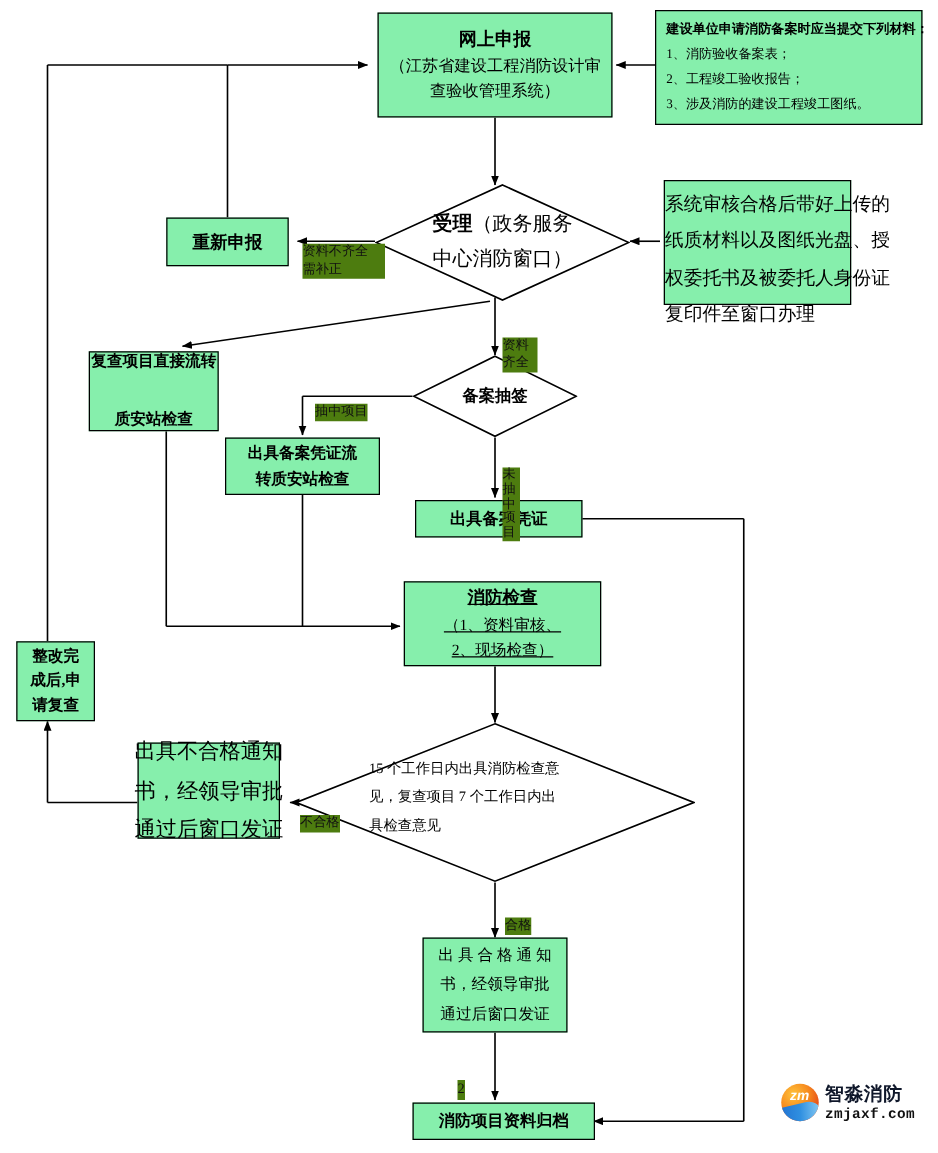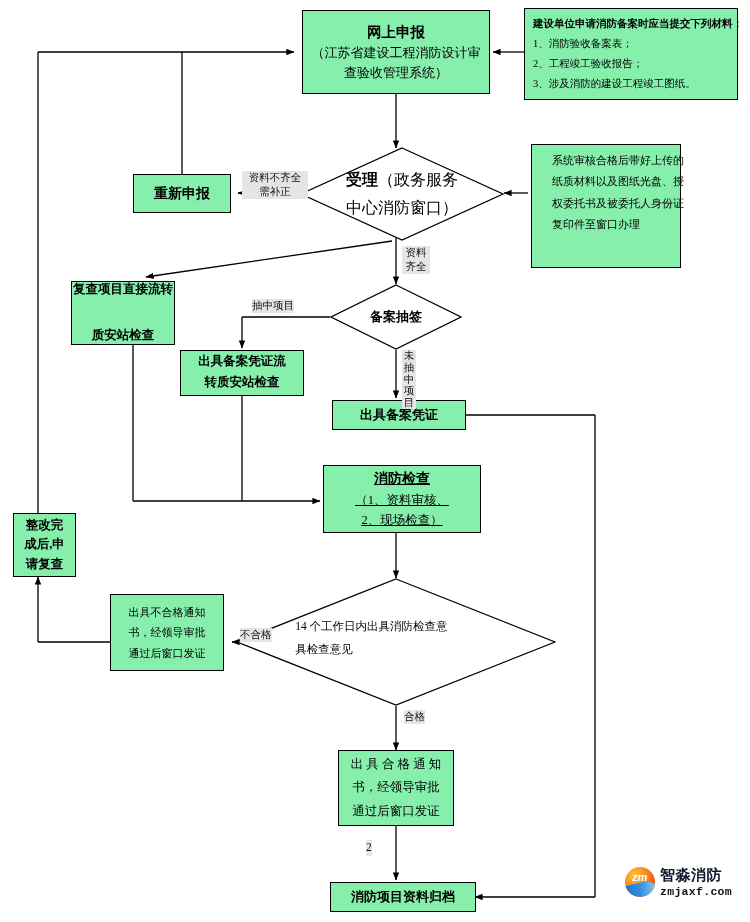--- a/index.html
+++ b/index.html
@@ -55,25 +55,26 @@
   }
   .diamond .dtext{
     position:relative;
     z-index:2;
     width:86%;
   }
 
   
   .elabel{
     position:absolute;
-    background:#e5e5e5;
+    background:#4d7c0f;
     color:#111;
-    text-align:center;
+    text-align:left;
     line-height:1.35;
     white-space:nowrap;
+    margin-top:24px;
   }
   .elabel.vert{white-space:normal;width:14px;line-height:1.12;}
 
   
   #logo{
     position:absolute;
     display:flex;
     align-items:center;
     gap:5px;
   }
@@ -161,21 +162,21 @@
     <span class="ln">查验收管理系统）</span>
   </div>
 
   <div class="node note" style="left:524px;top:8px;width:214px;height:92px;font-size:10.5px;line-height:1.9;padding:5px 8px;">
     <span class="ln bold">建设单位申请消防备案时应当提交下列材料：</span>
     <span class="ln">1、消防验收备案表；</span>
     <span class="ln">2、工程竣工验收报告；</span>
     <span class="ln">3、涉及消防的建设工程竣工图纸。</span>
   </div>
 
-  <div class="node note" style="left:531px;top:144px;width:150px;height:124px;font-size:11px;line-height:1.95;padding:5px 20px;">
+  <div class="node note" style="left:531px;top:144px;width:150px;height:100px;font-size:15px;line-height:1.95;padding:5px 0;">
     <span class="ln">系统审核合格后带好上传的</span>
     <span class="ln">纸质材料以及图纸光盘、授</span>
     <span class="ln">权委托书及被委托人身份证</span>
     <span class="ln">复印件至窗口办理</span>
   </div>
 
   <div class="node box" style="left:133px;top:174px;width:98px;height:39px;font-size:14px;">
     <span class="ln bold">重新申报</span>
   </div>
 
@@ -196,53 +197,54 @@
 
   <div class="diamond" style="left:330px;top:284px;width:132px;height:66px;">
     <svg class="dshape" viewBox="0 0 132 66" preserveAspectRatio="none">
       <polygon points="66,1 131,33 66,65 1,33" fill="#fff" stroke="#000" stroke-width="1.3"></polygon>
     </svg>
     <div class="dtext" style="font-size:13px;">
       <span class="ln bold">备案抽签</span>
     </div>
   </div>
 
-  <div class="node box" style="left:180px;top:350px;width:124px;height:46px;font-size:12.5px;line-height:1.7;font-family:Liberation Mono, monospace;">
+  <div class="node box" style="left:180px;top:350px;width:124px;height:46px;font-size:12.5px;line-height:1.7;">
     <span class="ln bold">出具备案凭证流</span>
     <span class="ln bold">转质安站检查</span>
   </div>
 
   <div class="node box" style="left:332px;top:400px;width:134px;height:30px;font-size:13px;">
     <span class="ln bold">出具备案凭证</span>
   </div>
 
   <div class="node box" style="left:323px;top:465px;width:158px;height:68px;font-size:12.5px;line-height:1.6;text-decoration:underline;">
     <span class="ln bold" style="font-size:14px;">消防检查</span>
     <span class="ln">（1、资料审核、</span>
     <span class="ln">2、现场检查）</span>
   </div>
 
   <div class="node box" style="left:13px;top:513px;width:63px;height:64px;font-size:12.5px;line-height:1.55;">
     <span class="ln bold">整改完</span>
     <span class="ln bold">成后,申</span>
     <span class="ln bold">请复查</span>
   </div>
 
-  <div class="node box" style="left:110px;top:594px;width:114px;height:77px;font-size:11px;line-height:1.85;">
+  <div class="node box" style="left:110px;top:594px;width:114px;height:77px;font-size:17px;line-height:1.85;">
     <span class="ln">出具不合格通知</span>
     <span class="ln">书，经领导审批</span>
     <span class="ln">通过后窗口发证</span>
   </div>
 
   <div class="diamond" style="left:236px;top:578px;width:320px;height:128px;">
     <svg class="dshape" viewBox="0 0 320 128" preserveAspectRatio="none">
       <polygon points="160,1 319,64 160,127 1,64" fill="#fff" stroke="#000" stroke-width="1.3"></polygon>
     </svg>
     <div class="dtext" style="font-size:11.5px;line-height:2.0;width:63%;text-align:left;transform:translateY(-4px);">
-      <span class="lnj">14 个工作日内出具消防检查意</span>
+      <span class="lnj">15 个工作日内出具消防检查意</span>
+      <span class="lnj">见，复查项目 7 个工作日内出</span>
       <span class="lnj">具检查意见</span>
     </div>
   </div>
 
   <div class="node box" style="left:338px;top:750px;width:116px;height:76px;font-size:12.5px;line-height:1.85;">
     <span class="ln">出 具 合 格 通 知</span>
     <span class="ln">书，经领导审批</span>
     <span class="ln">通过后窗口发证</span>
   </div>
 

